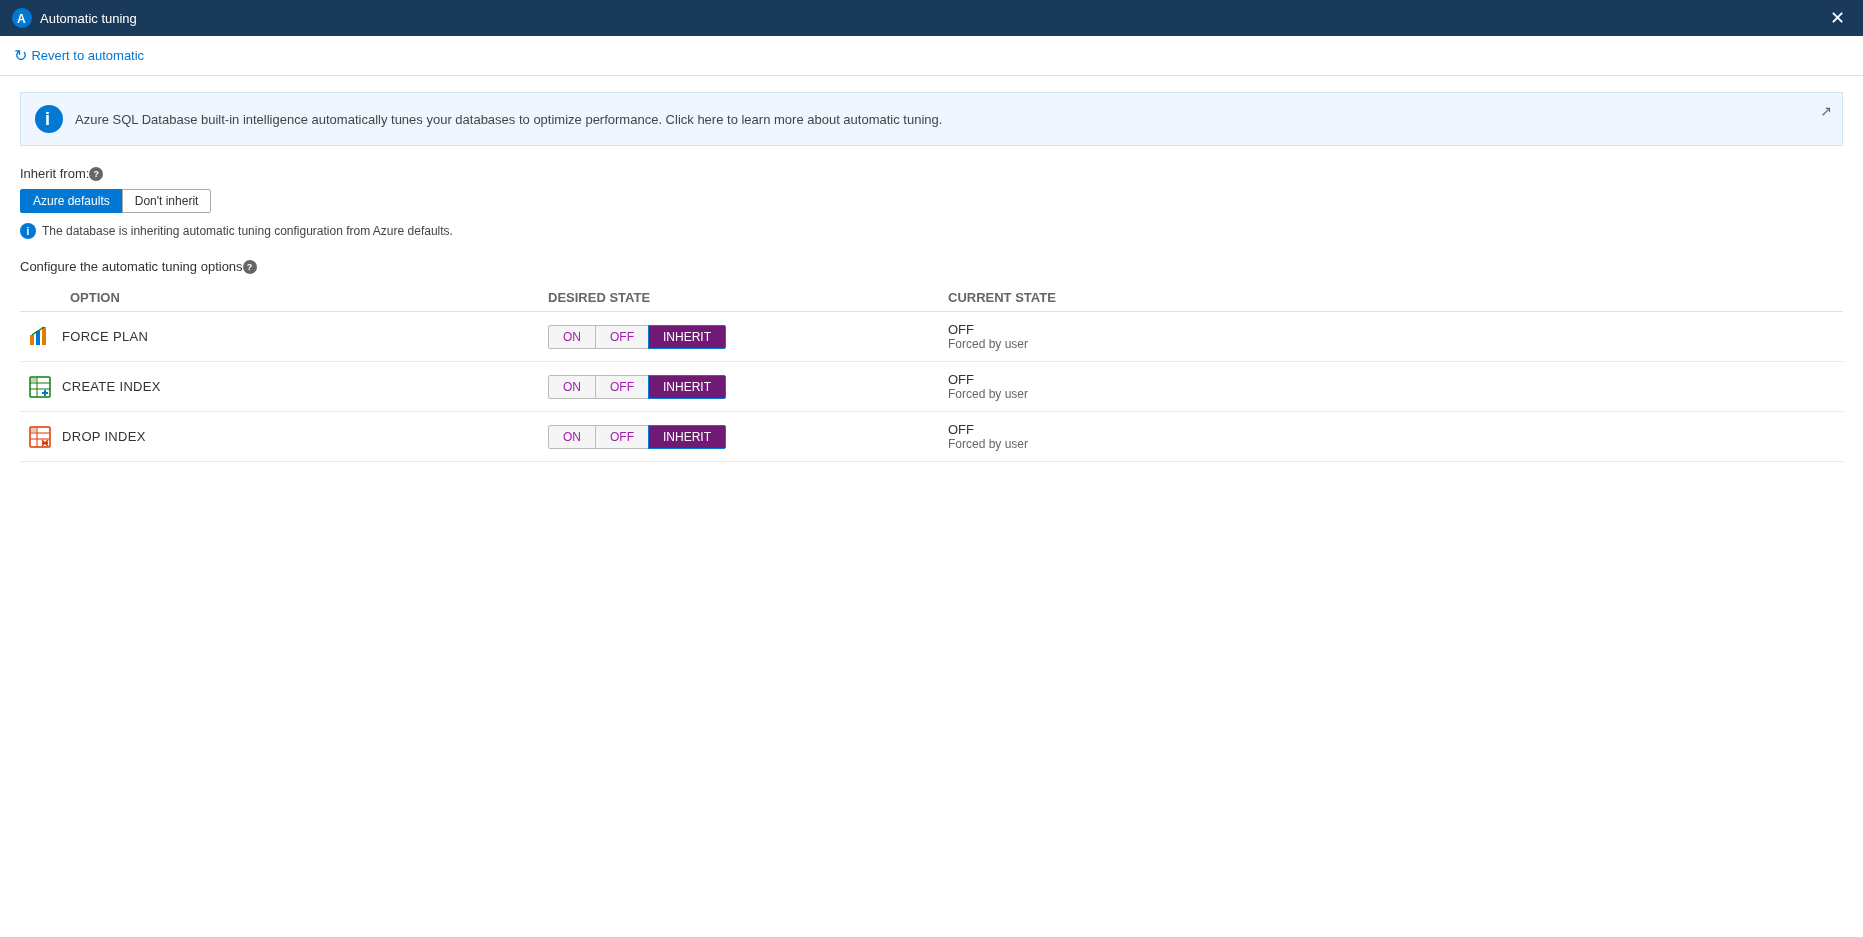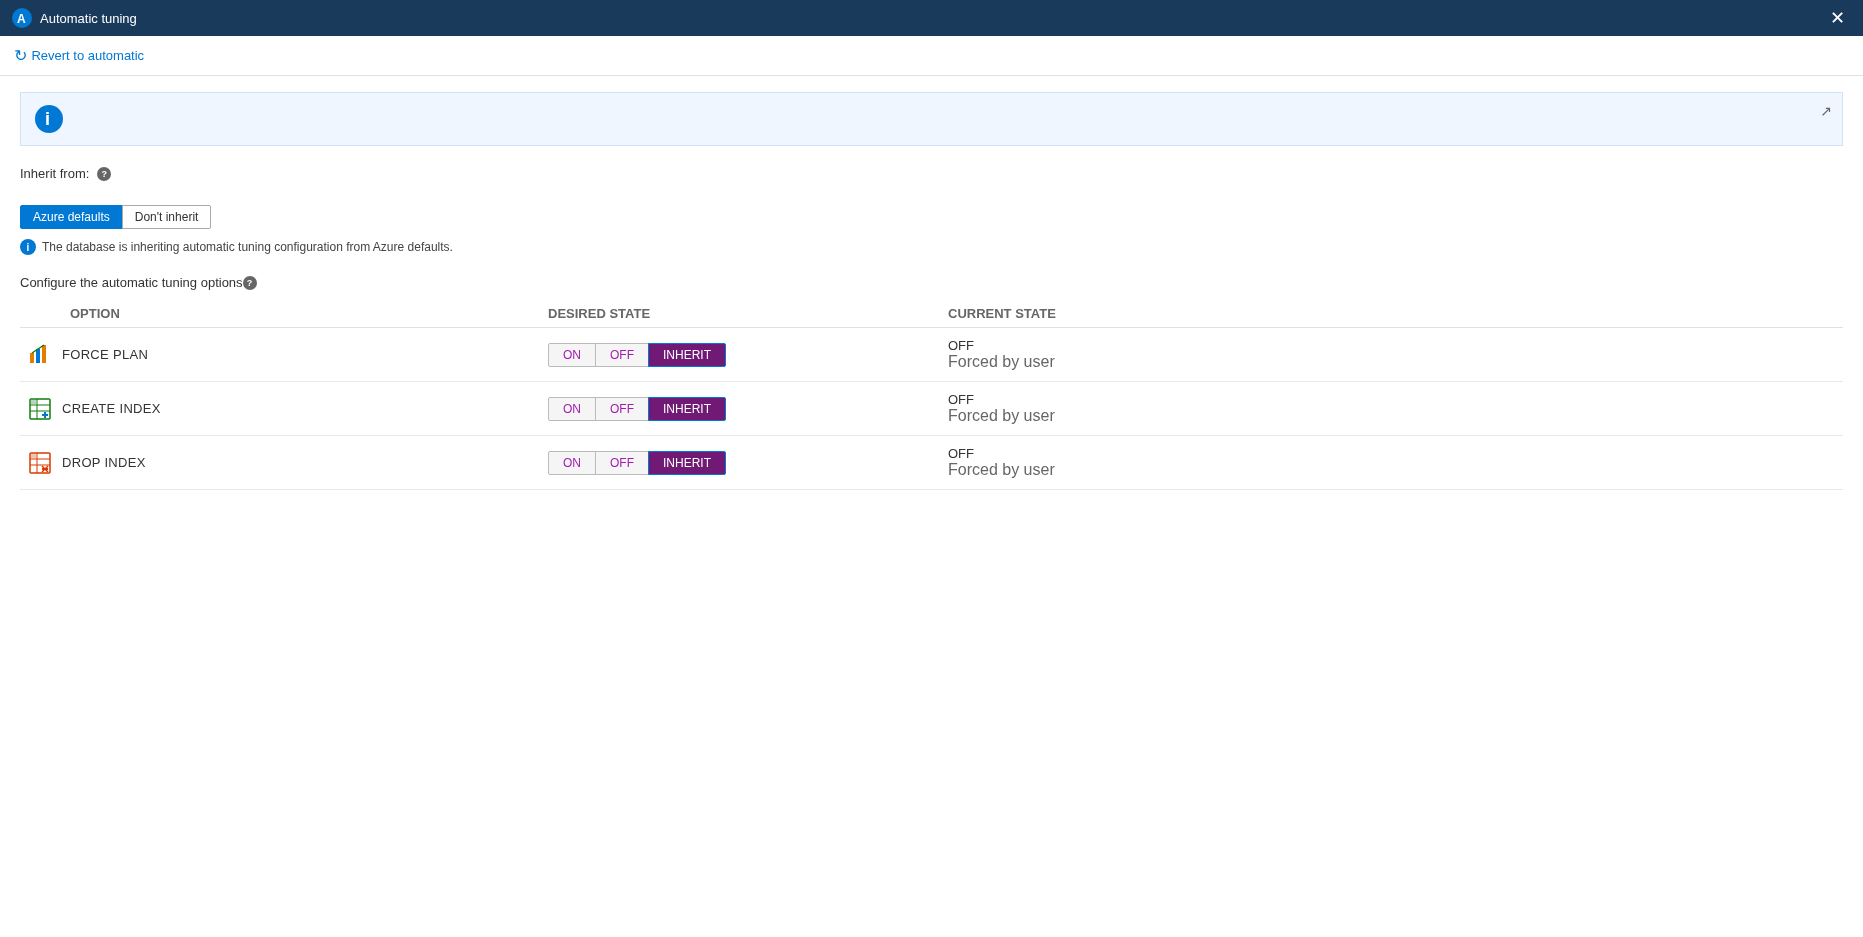--- a/index.html
+++ b/index.html
@@ -23,21 +23,21 @@
 
     .content { padding: 16px 20px; height: calc(937px - 36px - 40px); overflow-y: auto; display: flex; flex-direction: column; }
 
     .info-banner {
       display: flex; align-items: center; background: #f0f6ff; border: 1px solid #d0e4f7; padding: 12px 14px; margin-bottom: 20px; position: relative;
     }
     .info-banner-icon { width: 28px; height: 28px; margin-right: 12px; flex-shrink: 0; }
     .info-banner-text { font-size: 13px; color: #444; flex: 1; }
     .external-link-icon { position: absolute; right: 10px; top: 10px; color: #666; font-size: 14px; cursor: pointer; }
 
-    .section-label { font-size: 13px; color: #333; margin-bottom: 24px; display: flex; align-items: center; gap: 8px; }
+    .section-label { font-size: 13px; color: #333; margin-bottom: 8px; display: flex; align-items: center; gap: 0; }
     .help-icon { display: inline-flex; align-items: center; justify-content: center; width: 14px; height: 14px; border-radius: 50%; background: #666; color: #fff; font-size: 9px; font-weight: bold; cursor: help; }
 
     .inherit-buttons { display: flex; gap: 0; margin-bottom: 10px; }
     .inherit-btn {
       border: 1px solid #aaa; background: #fff; font-size: 12px; padding: 4px 12px; cursor: pointer; color: #333;
     }
     .inherit-btn.active { background: #0078d4; color: #fff; border-color: #0078d4; }
     .inherit-btn:first-child { border-radius: 2px 0 0 2px; }
     .inherit-btn:last-child { border-radius: 0 2px 2px 0; margin-left: -1px; }
 
@@ -62,21 +62,21 @@
     .state-btn {
       border: 1px solid #bbb; background: #f5f5f5; font-size: 12px; padding: 4px 14px; cursor: pointer; color: #a21caf;
     }
     .state-btn:first-child { border-radius: 2px 0 0 2px; }
     .state-btn:last-child { border-radius: 0 2px 2px 0; margin-left: -1px; }
     .state-btn.active-inherit { background: #701a75; color: #fff; border-color: #0078d4; }
     .state-btn + .state-btn { margin-left: -1px; }
 
     .current-state { font-size: 13px; }
     .current-state .state-value { font-weight: 500; }
-    .current-state .state-note { font-size: 16px; color: #666; }
+    .current-state .state-note { font-size: 12px; color: #666; }
 
     .spacer { flex: 1; }
 
     .option-cell-wrapper { display: flex; align-items: center; gap: 10px; }
   </style>
 </head>
 <body>
 
 <div class="title-bar">
   <div class="title-bar-left">
@@ -96,20 +96,23 @@
   </button>
 </div>
 
 <div class="content">
 
   <div class="info-banner">
     <svg class="info-banner-icon" viewBox="0 0 28 28">
       <circle cx="14" cy="14" r="14" fill="#0078d4"></circle>
       <text x="10" y="20" fill="white" font-size="18" font-weight="bold">i</text>
     </svg>
+    <span class="info-banner-text">
+      <span>Azure SQL Database built-in intelligence automatically tunes your databases to optimize performance. Click here to learn more about automatic tuning.</span>
+    </span>
     <span class="external-link-icon">↗</span>
   </div>
 
   <div class="section-label">
     <span>Inherit from:</span>
     <span class="help-icon" title="Help">?</span>
   </div>
 
   <div class="inherit-buttons">
     <button class="inherit-btn active">Azure defaults</button>

